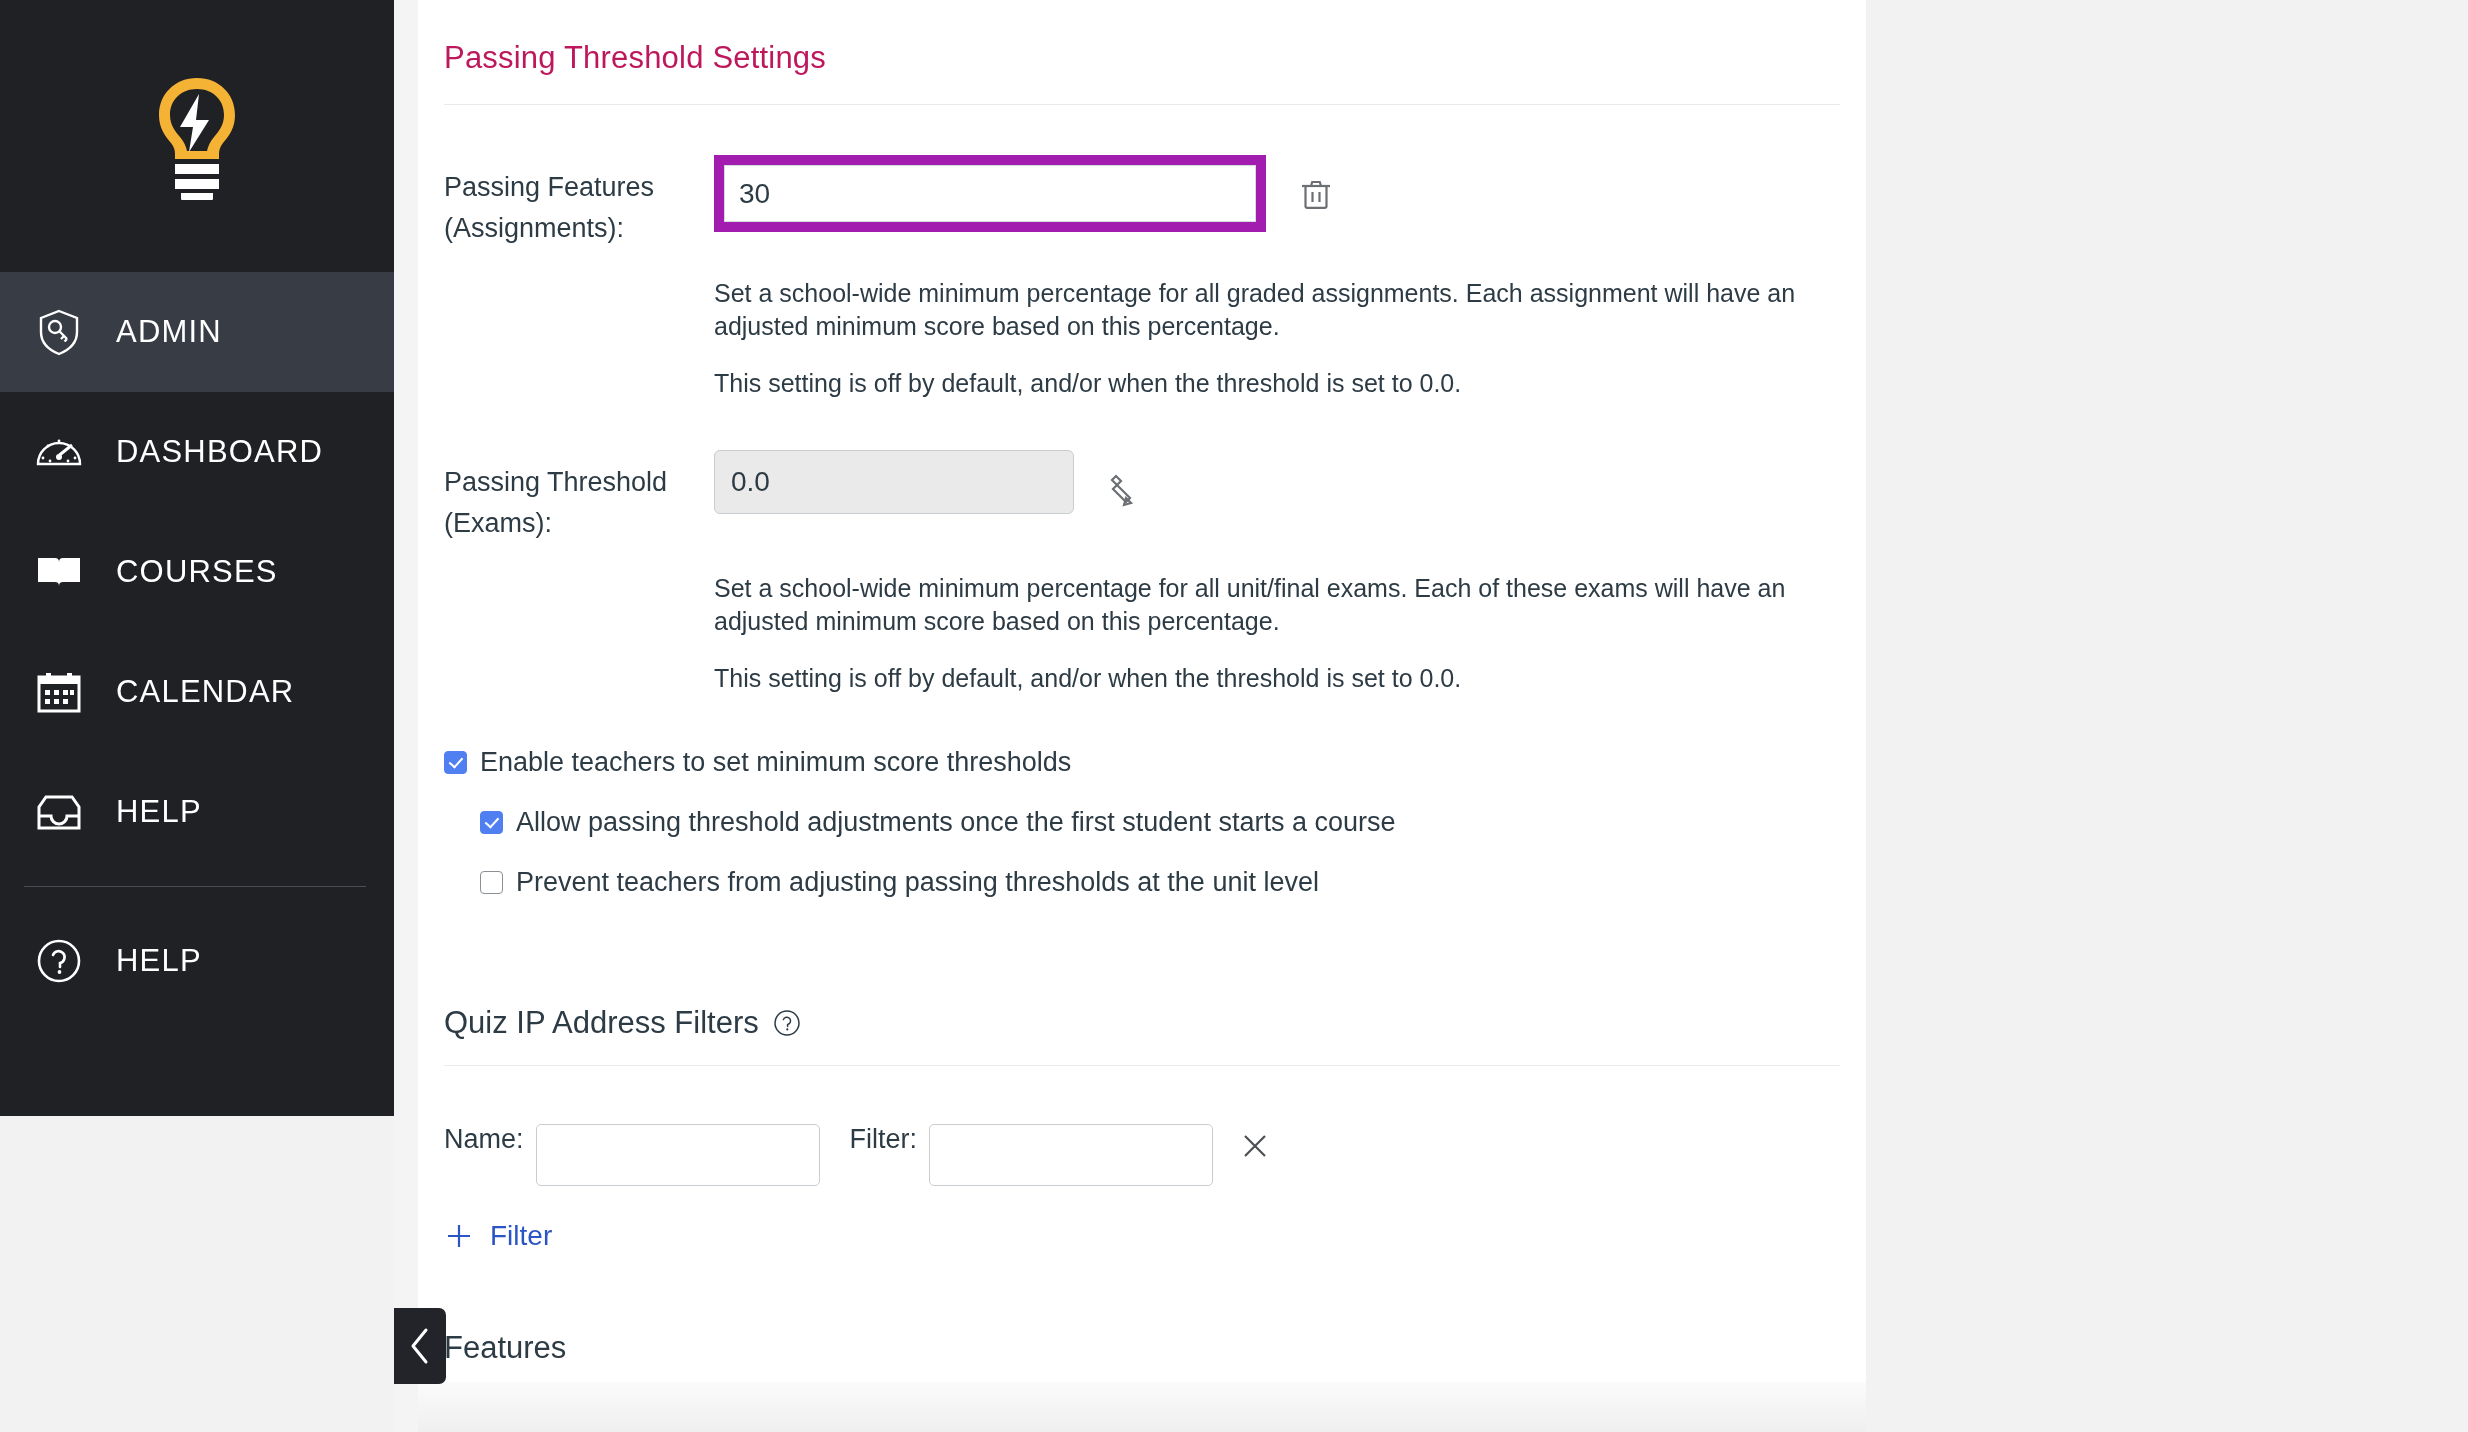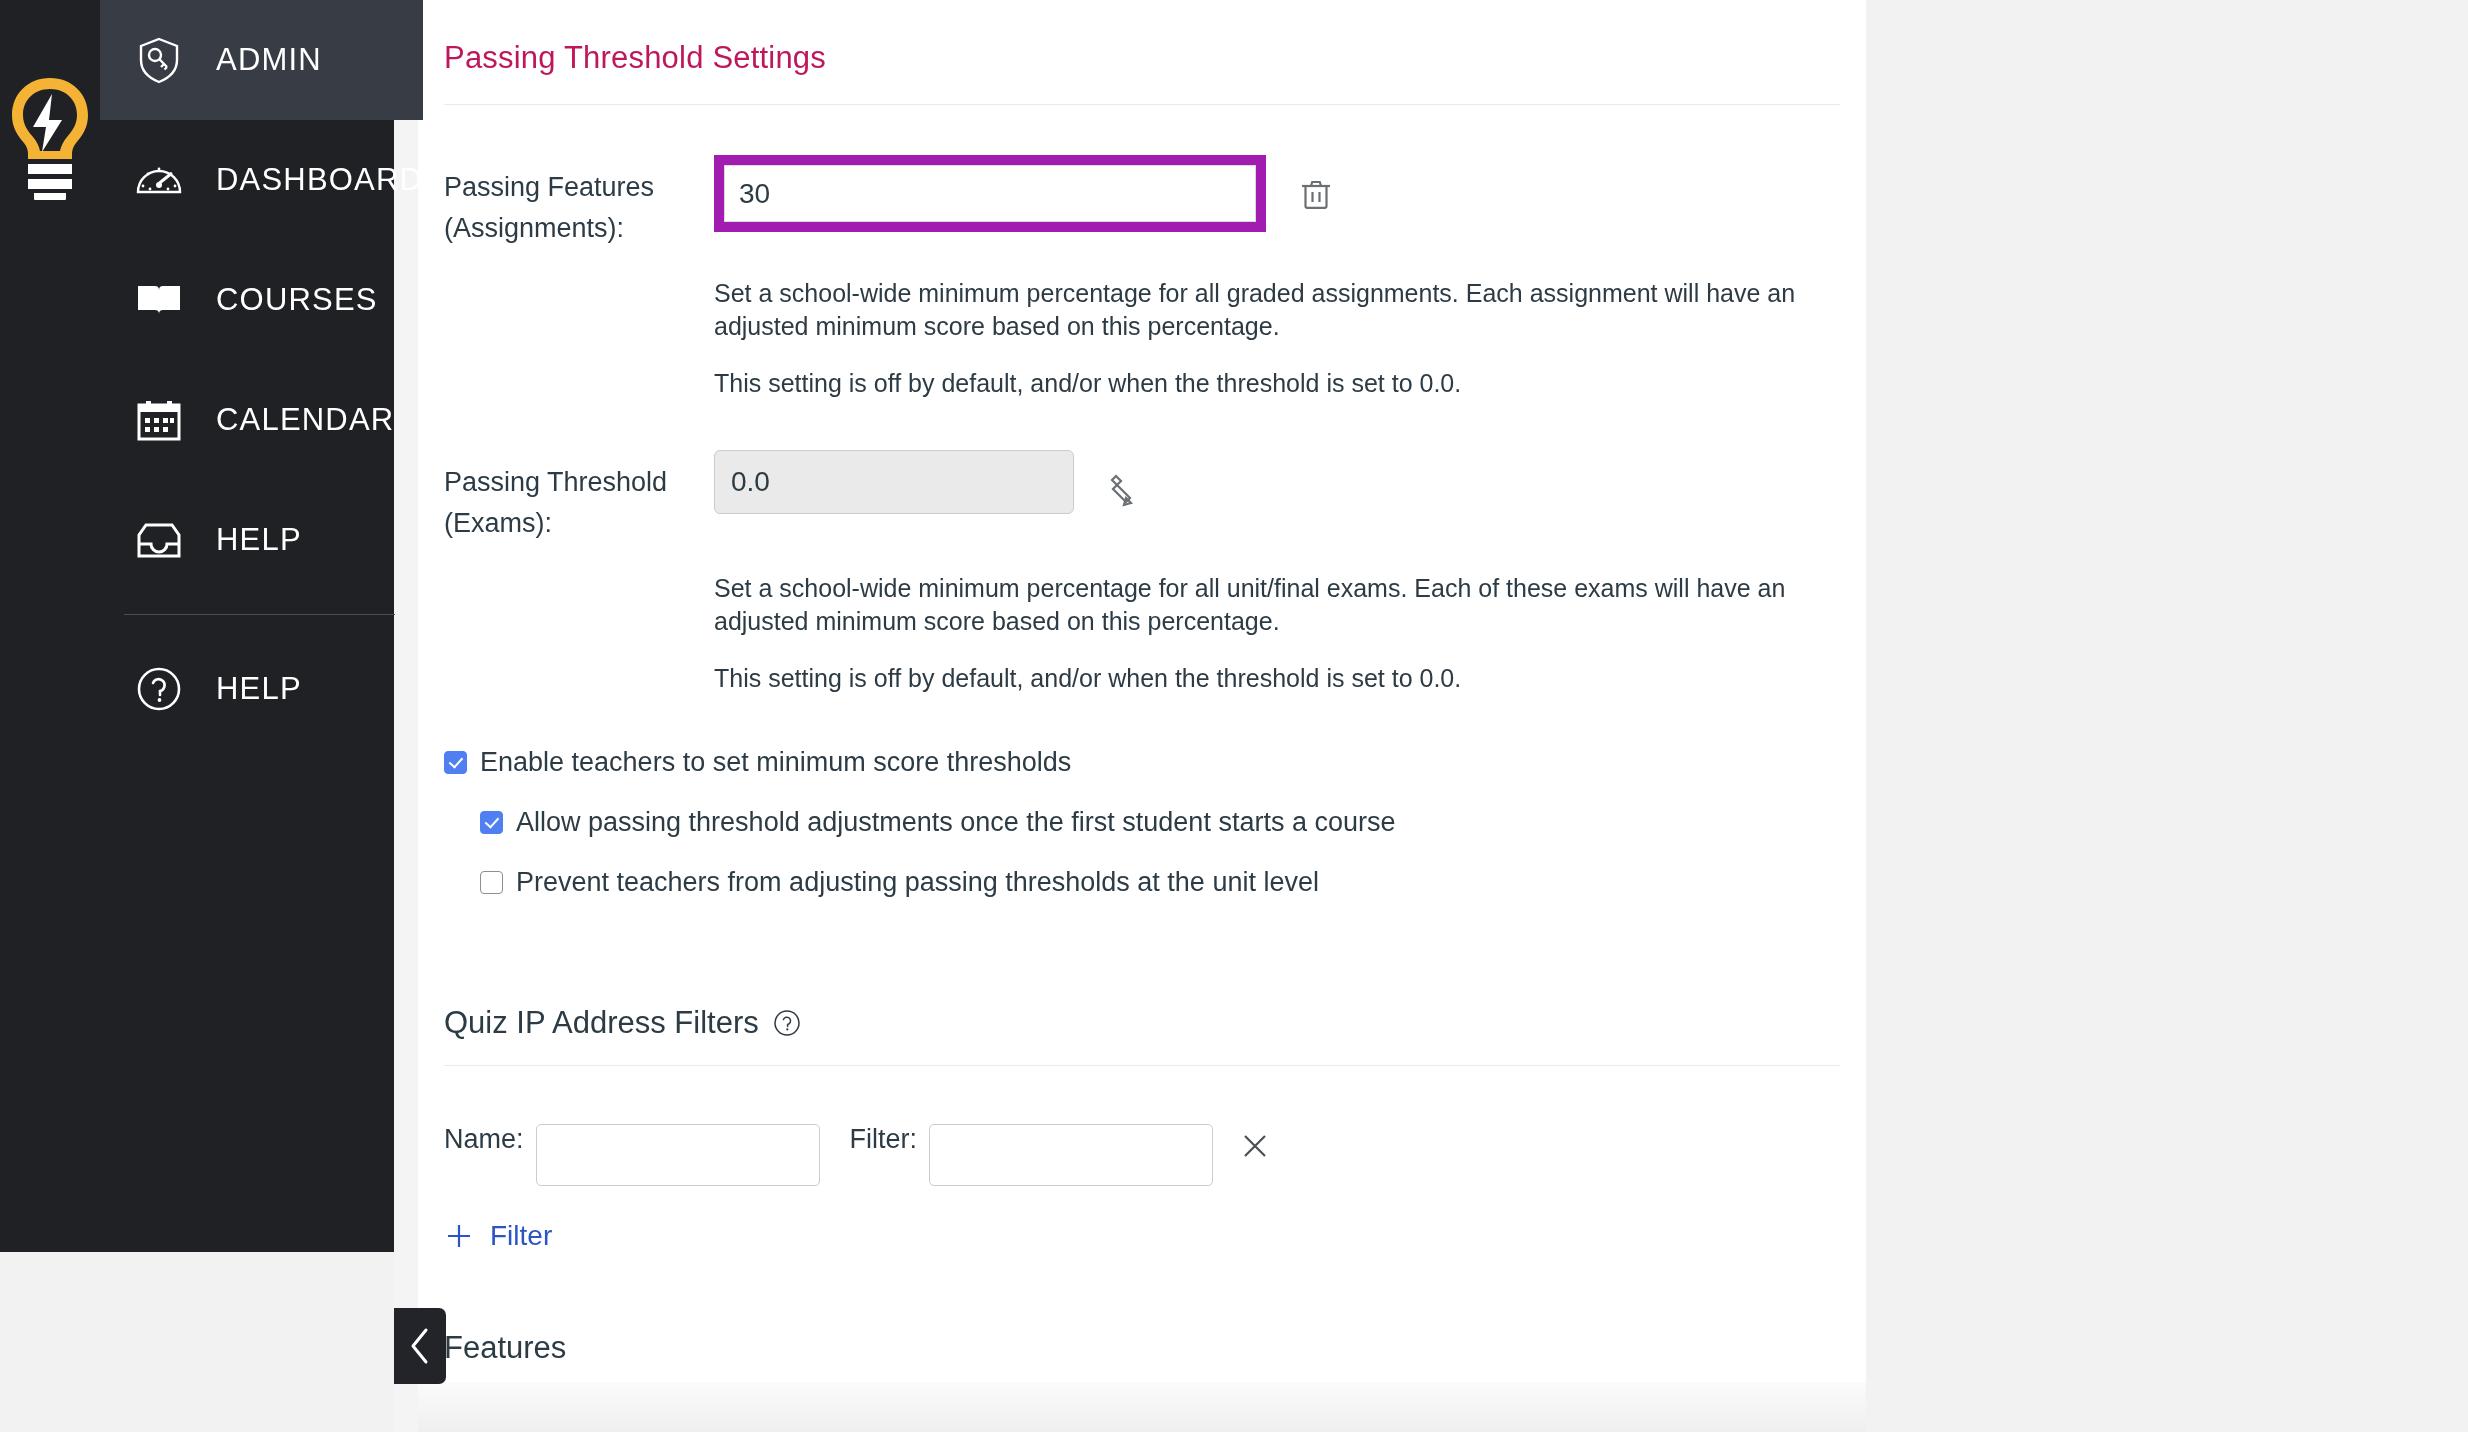--- a/index.html
+++ b/index.html
@@ -8,23 +8,23 @@
     background: #f2f2f3;
     font-family: "Liberation Sans", sans-serif;
     overflow: hidden;
   }
 
   .app { position: relative; width: 2468px; height: 1432px; background: #f2f2f3; }
 
   
   .sidebar {
     position: absolute; left: 0; top: 0;
-    width: 394px; height: 1252px;
+    width: 394px; height: 1116px;
     background: #1f2125;
-    display: flex; flex-direction: row;
+    display: flex; flex-direction: column;
     z-index: 5;
   }
   .logo-wrap {
     height: 272px;
     display: flex; align-items: center; justify-content: center;
     flex-shrink: 0;
   }
   .nav-list { display: flex; flex-direction: column; }
   .nav-item {
     display: flex; align-items: center;

